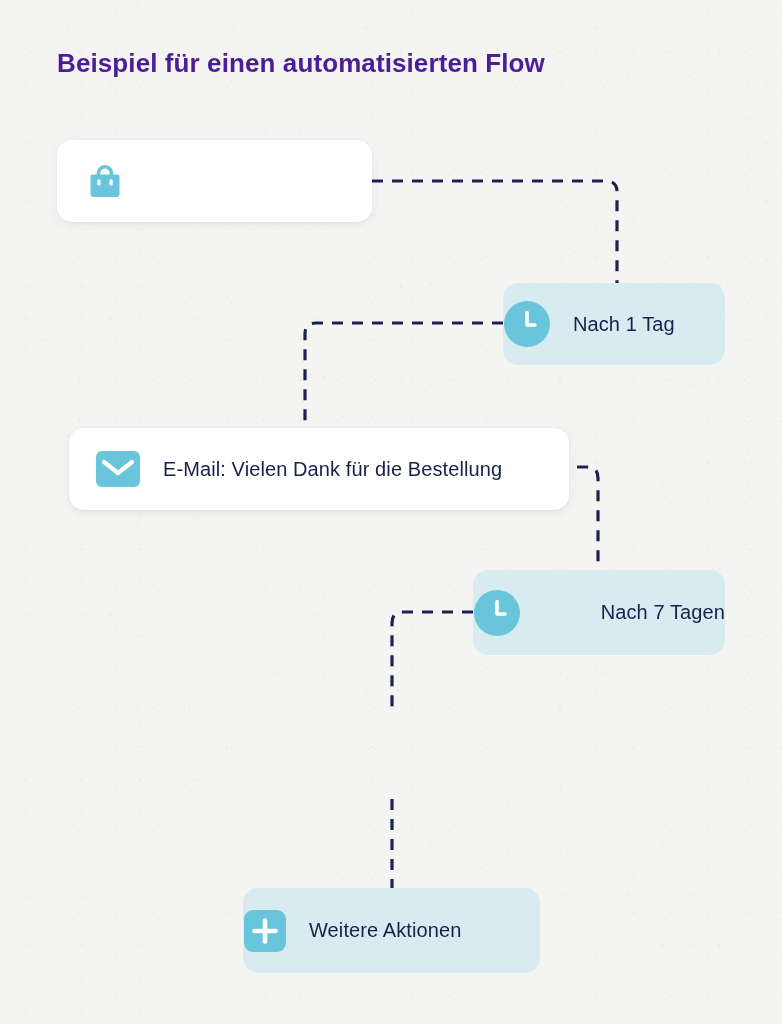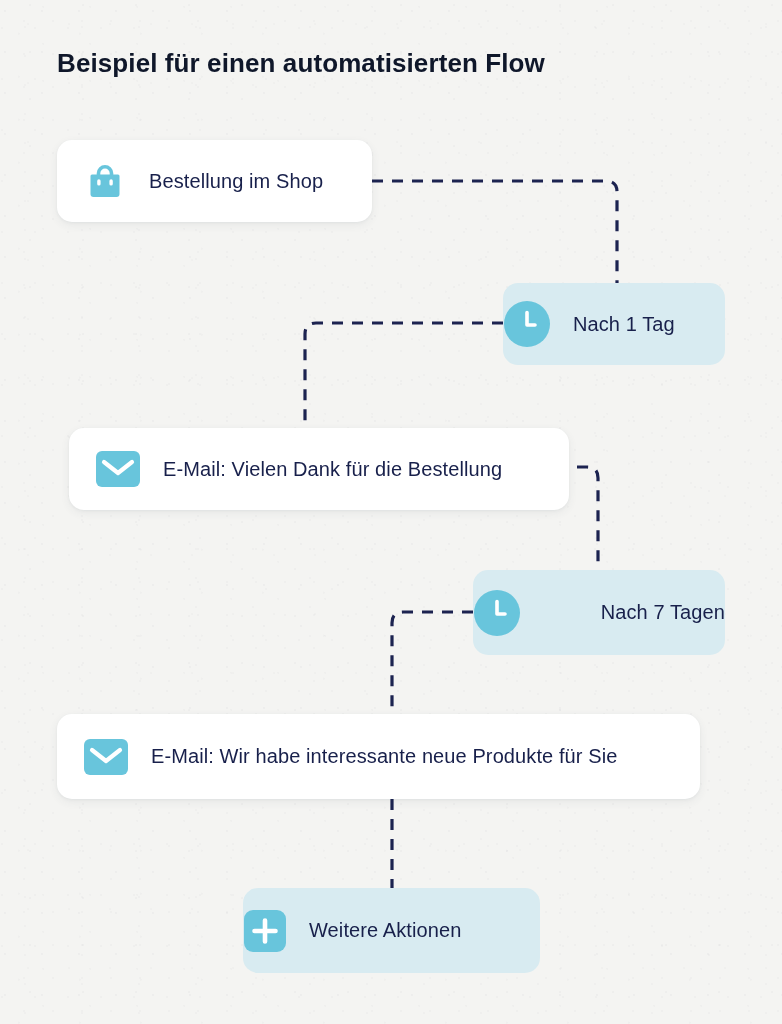--- a/index.html
+++ b/index.html
@@ -39,21 +39,21 @@
     z-index: 1;
   }
 
   
   .title {
     position: absolute;
     left: 57px;
     top: 48px;
     font-size: 26px;
     font-weight: 700;
-    color: #0f172a;
+    color: #4c1d95;
     letter-spacing: .1px;
     white-space: nowrap;
   }
 
   
   .wires {
     position: absolute;
     left: 0; top: 0;
     width: 782px; height: 1024px;
     z-index: 2;
@@ -121,21 +121,20 @@
     </g>
   </svg>
 
   <div class="node white" id="node-order">
     <svg class="ico" width="44" height="44" viewBox="0 0 44 44">
       <path d="M9 15.5h26a1.5 1.5 0 0 1 1.5 1.5v18a3 3 0 0 1-3 3H10.5a3 3 0 0 1-3-3V17A1.5 1.5 0 0 1 9 15.5z" fill="#68c5dc"></path>
       <path d="M15.5 16.5v-2.2a6.5 6.5 0 0 1 13 0v2.2" fill="none" stroke="#68c5dc" stroke-width="3.6"></path>
       <rect x="14.2" y="20.2" width="3.4" height="6.4" rx="1.7" fill="#ffffff"></rect>
       <rect x="26.4" y="20.2" width="3.4" height="6.4" rx="1.7" fill="#ffffff"></rect>
     </svg>
-    <span class="label">Bestellung im Shop</span>
   </div>
 
   <div class="node teal" id="node-delay-1">
     <svg class="ico" width="48" height="48" viewBox="0 0 48 48">
       <circle cx="24" cy="24" r="23" fill="#68c5dc"></circle>
       <path d="M24 12.5 V 25 H 32" fill="none" stroke="#ffffff" stroke-width="3.6" stroke-linecap="round" stroke-linejoin="round"></path>
     </svg>
     <span class="label">Nach 1 Tag</span>
   </div>
 
@@ -148,27 +147,20 @@
   </div>
 
   <div class="node teal" id="node-delay-7">
     <svg class="ico" width="48" height="48" viewBox="0 0 48 48">
       <circle cx="24" cy="24" r="23" fill="#68c5dc"></circle>
       <path d="M24 12.5 V 25 H 32" fill="none" stroke="#ffffff" stroke-width="3.6" stroke-linecap="round" stroke-linejoin="round"></path>
     </svg>
     <span class="label">Nach 7 Tagen</span>
   </div>
 
-  <div class="node white" id="node-email-2">
-    <svg class="ico" width="46" height="46" viewBox="0 0 46 46">
-      <rect x="1" y="5" width="44" height="36" rx="6" fill="#68c5dc"></rect>
-      <path d="M9 16 L23 27 L37 16" fill="none" stroke="#ffffff" stroke-width="4.2" stroke-linecap="round" stroke-linejoin="round"></path>
-    </svg>
-    <span class="label">E-Mail: Wir habe interessante neue Produkte für Sie</span>
-  </div>
 
   <div class="node teal" id="node-more">
     <svg class="ico" width="44" height="44" viewBox="0 0 44 44">
       <rect x="1" y="1" width="42" height="42" rx="9" fill="#68c5dc"></rect>
       <path d="M22 11.5 V 32.5 M 11.5 22 H 32.5" fill="none" stroke="#ffffff" stroke-width="4.6" stroke-linecap="round"></path>
     </svg>
     <span class="label">Weitere Aktionen</span>
   </div>
 
 </div>

